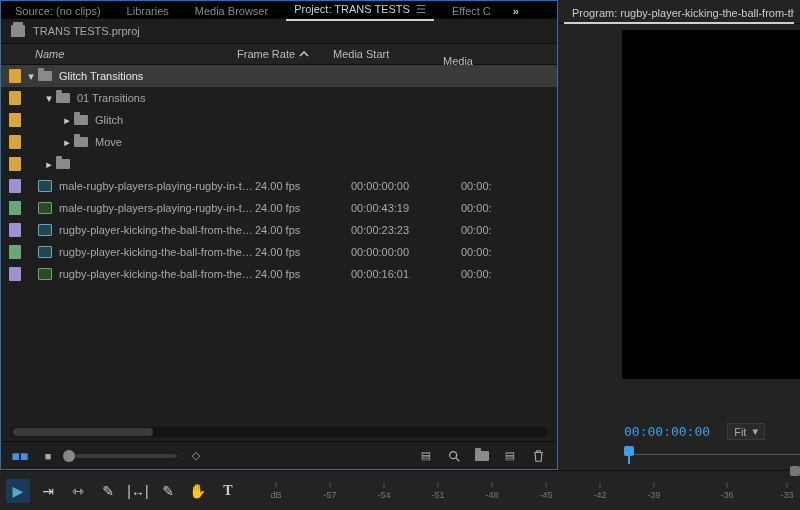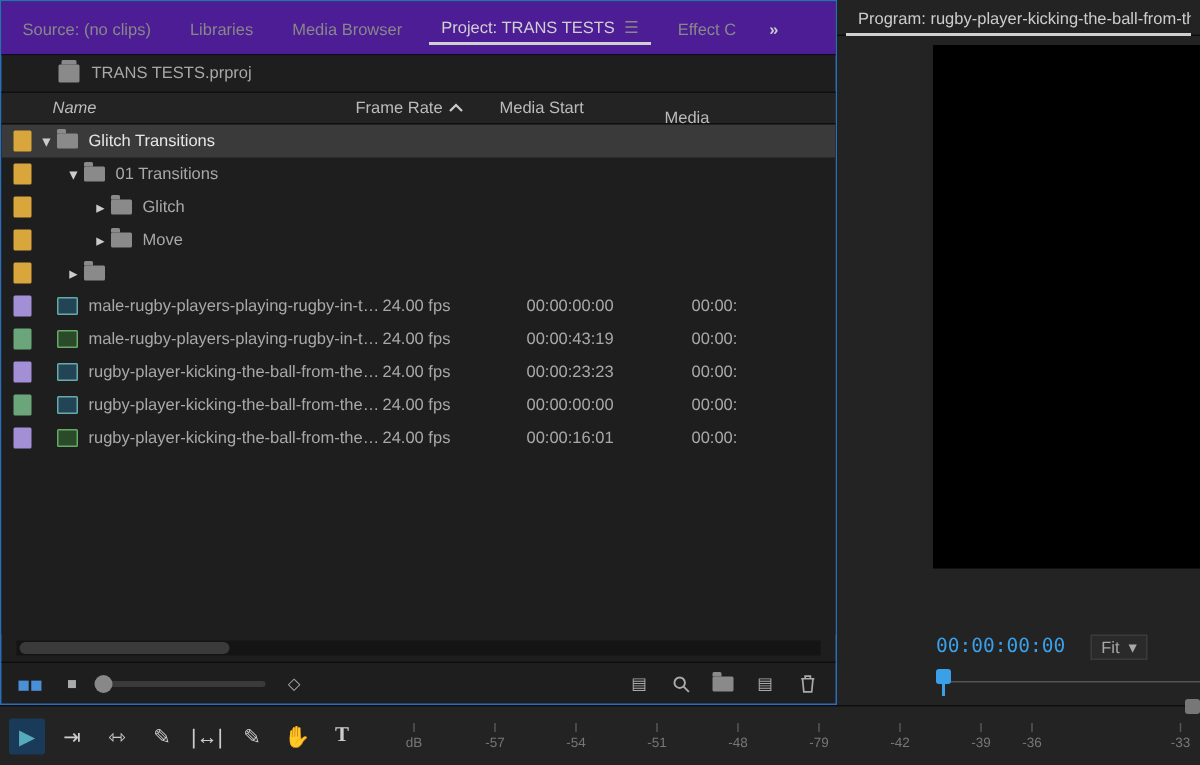--- a/index.html
+++ b/index.html
@@ -1,26 +1,26 @@
 <!DOCTYPE html>
 <html><head>
 <meta charset="utf-8">
 <style>
 * { margin: 0; padding: 0; box-sizing: border-box; font-family: "Segoe UI", Arial, sans-serif; }
 body { background: #232323; color: #a8a8a8; width: 800px; height: 510px; overflow: hidden; font-size: 11px; }
 .app { display: flex; flex-direction: column; height: 100%; }
 .top { display: flex; height: 470px; }
 .project-panel { width: 560px; border: 1px solid #2a6db8; background: #1e1e1e; display: flex; flex-direction: column; }
 .program-panel { flex: 1; background: #232323; display: flex; flex-direction: column; }
-.tabs { display: flex; align-items: center; height: 36px; padding: 2px 6px 0; gap: 10px; background: #4c1d95; border-bottom: 1px solid #0e0e0e; }
+.tabs { display: flex; align-items: center; height: 18px; padding: 2px 6px 0; gap: 10px; background: #000000; border-bottom: 1px solid #0e0e0e; }
 .tab { padding: 3px 8px; color: #888; cursor: pointer; font-size: 11px; white-space: nowrap; }
 .tab.active { color: #d0d0d0; border-bottom: 2px solid #d0d0d0; }
 .tab-menu { color: #888; }
 .tabs-more { color: #ccc; font-weight: bold; cursor: pointer; padding: 0 4px; }
-.proj-head { display: flex; align-items: flex-start; gap: 8px; padding: 6px 10px; margin-left: 28px; }
+.proj-head { display: flex; align-items: flex-start; gap: 8px; padding: 6px 10px; }
 .icon-bin { width: 14px; height: 12px; background: #8a8a8a; border-radius: 1px; position: relative; }
 .icon-bin::before { content: ""; position: absolute; top: -3px; left: 2px; width: 10px; height: 3px; background: #8a8a8a; border-radius: 1px 1px 0 0; }
 .search-row { display: flex; align-items: center; padding: 4px 10px; gap: 8px; }
 .search-box { display: flex; align-items: center; background: #0e0e0e; border: 1px solid #3a3a3a; border-radius: 2px; height: 20px; flex: 0 0 180px; padding: 0 4px; }
 .search-box svg { width: 12px; height: 12px; }
 .search-box input { flex: 1; background: transparent; border: 0; outline: none; color: #ccc; font-size: 11px; margin-left: 4px; }
 .new-bin { width: 22px; height: 20px; border: 1px solid #3a3a3a; background: #2a2a2a; display: flex; align-items: center; justify-content: center; cursor: pointer; }
 .sel-status { margin-left: auto; font-size: 11px; color: #999; padding-right: 6px; }
 .col-header { display: flex; align-items: center; height: 22px; border-top: 1px solid #0e0e0e; border-bottom: 1px solid #0e0e0e; font-size: 11px; color: #bbb; background: #232323; }
 .col-name { flex: 0 0 236px; padding-left: 34px; font-style: italic; }
@@ -312,20 +312,20 @@
       <div class="tool">✎</div>
       <div class="tool">✋</div>
       <div class="tool" style="font-family:serif;font-weight:bold">T</div>
     </div>
     <div class="audio-ruler" id="audio-ruler">
         <div class="tick" style="left: 20px;">dB</div>
         <div class="tick" style="left: 74px;">-57</div>
         <div class="tick" style="left: 128px;">-54</div>
         <div class="tick" style="left: 182px;">-51</div>
         <div class="tick" style="left: 236px;">-48</div>
-        <div class="tick" style="left: 290px;">-79</div>
+        <div class="tick" style="left: 290px;">-45</div>
         <div class="tick" style="left: 344px;">-42</div>
         <div class="tick" style="left: 398px;">-39</div>
-        <div class="tick" style="left: 432px;">-36</div>
+        <div class="tick" style="left: 471px;">-36</div>
         <div class="tick" style="left: 506px; margin-left: 25px;">-33</div>
       </div>
   </div>
 </div>
 
 </body></html>

